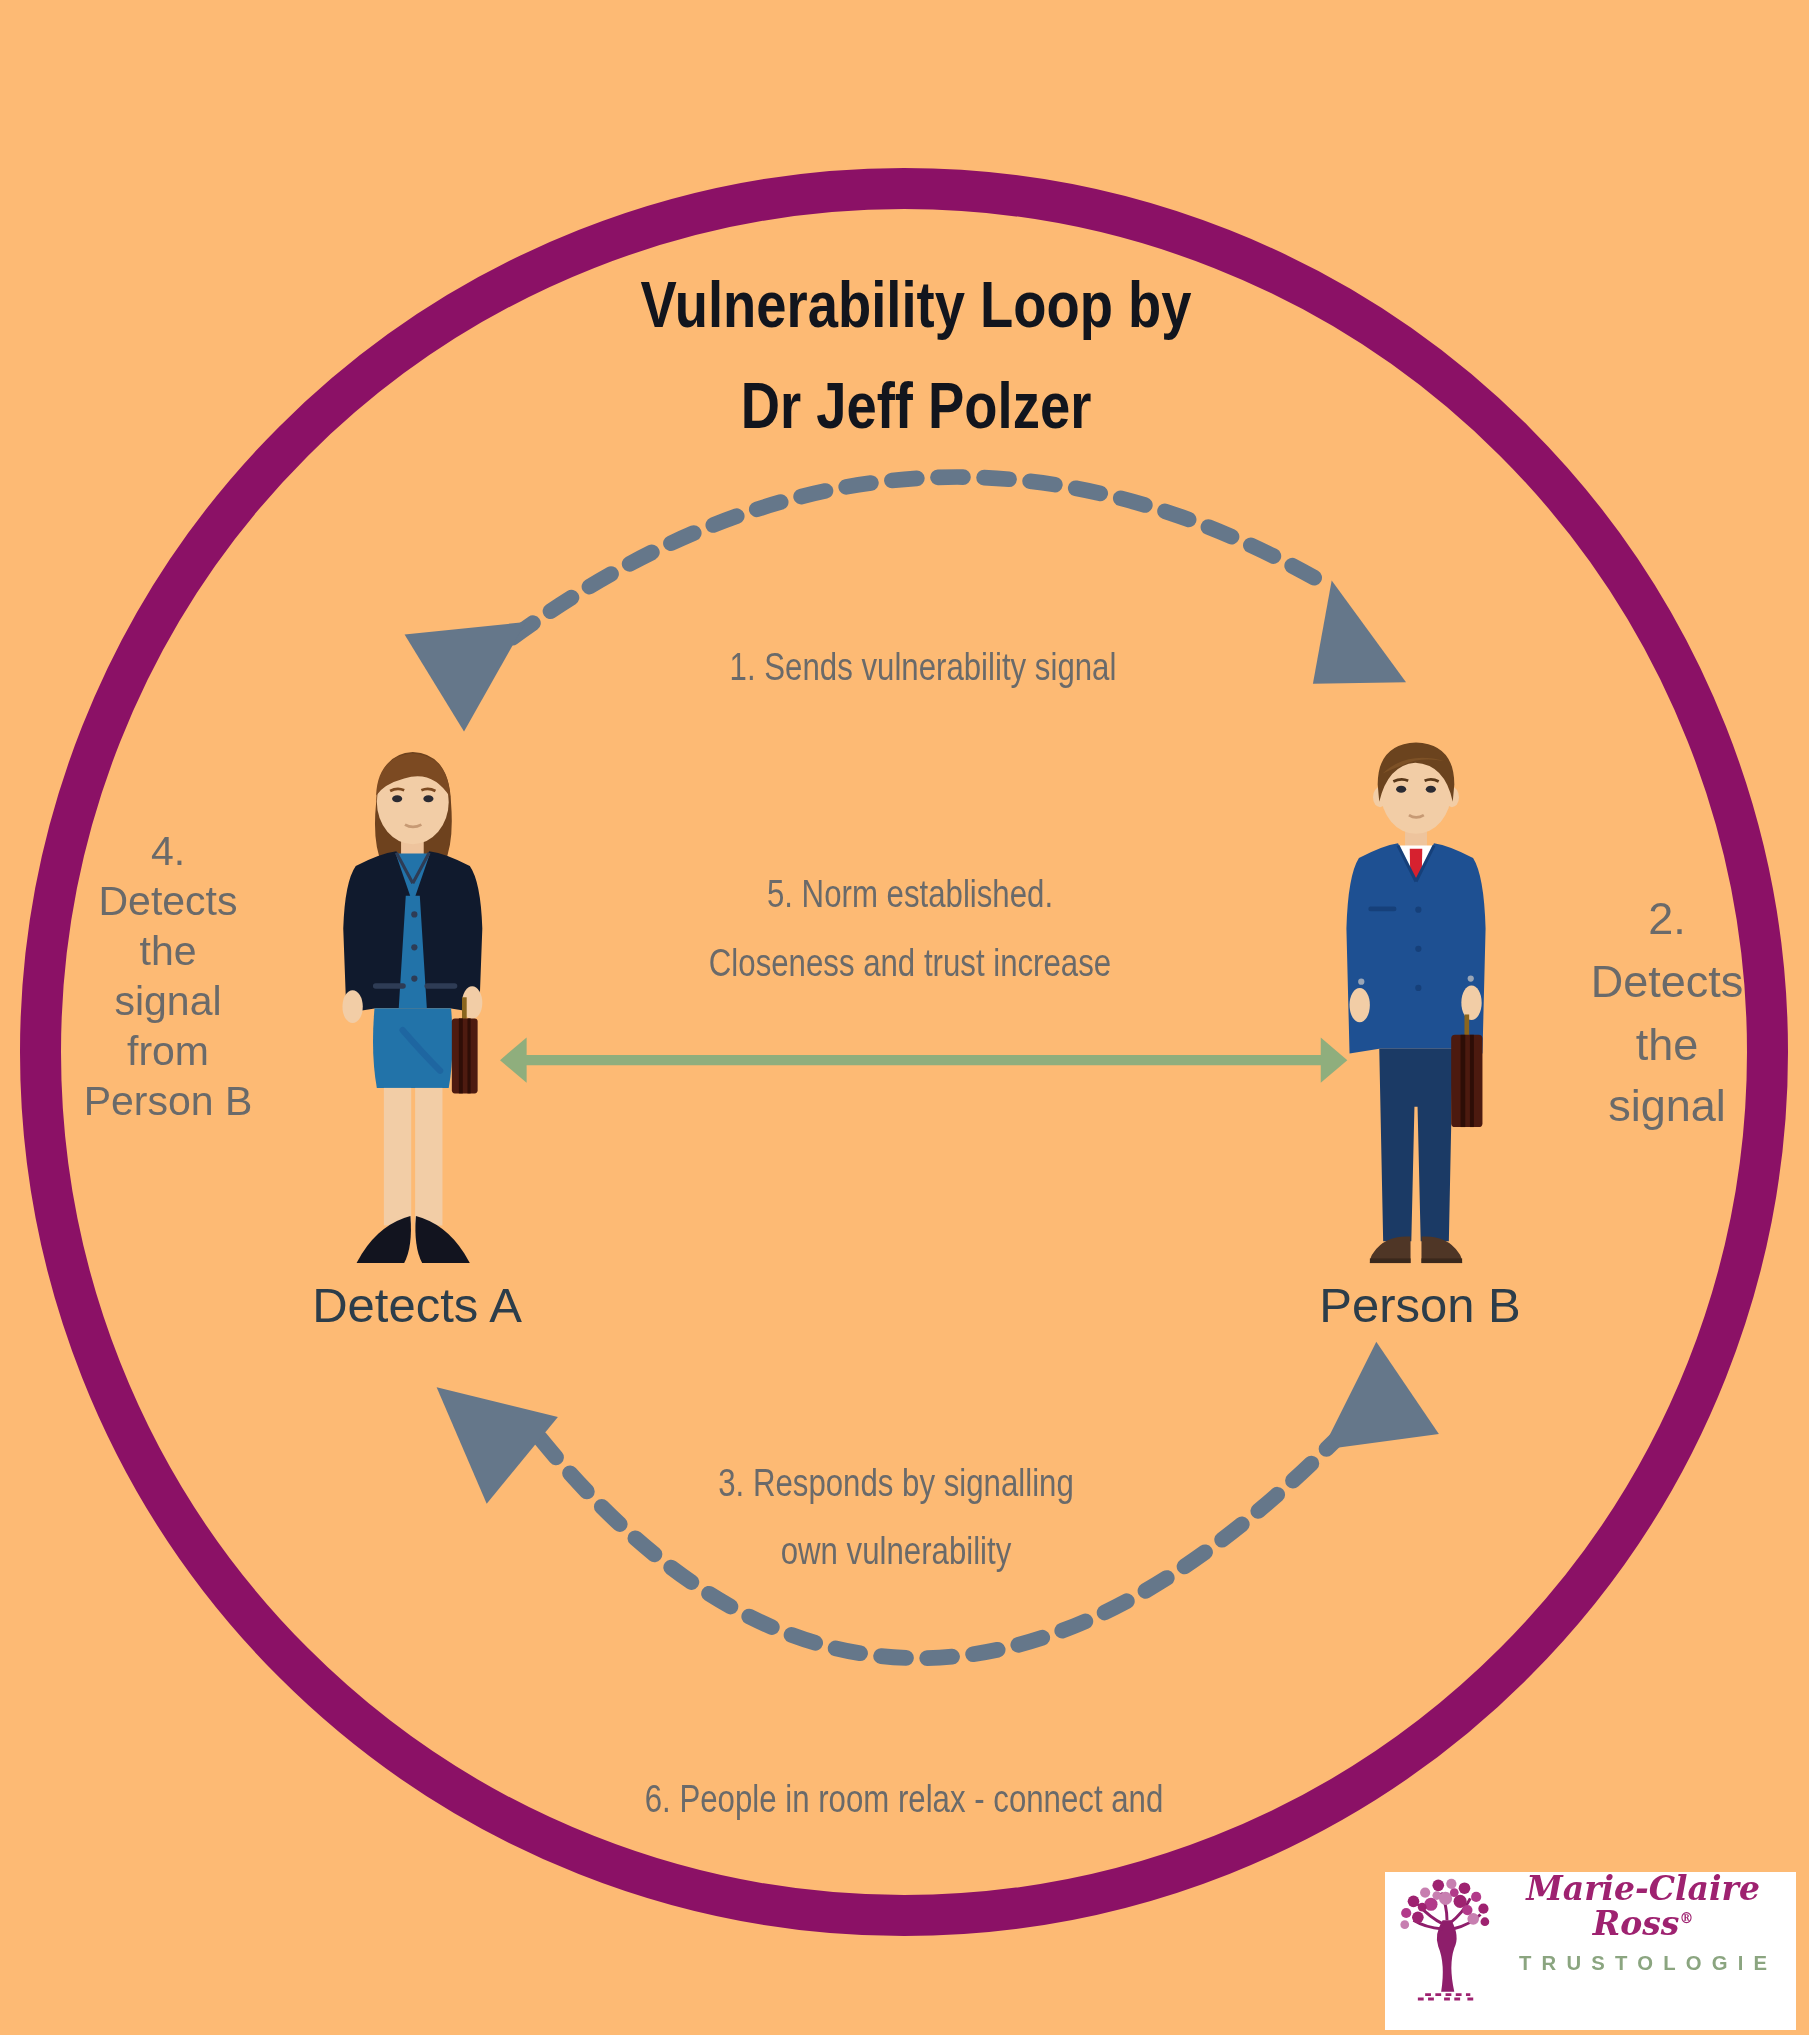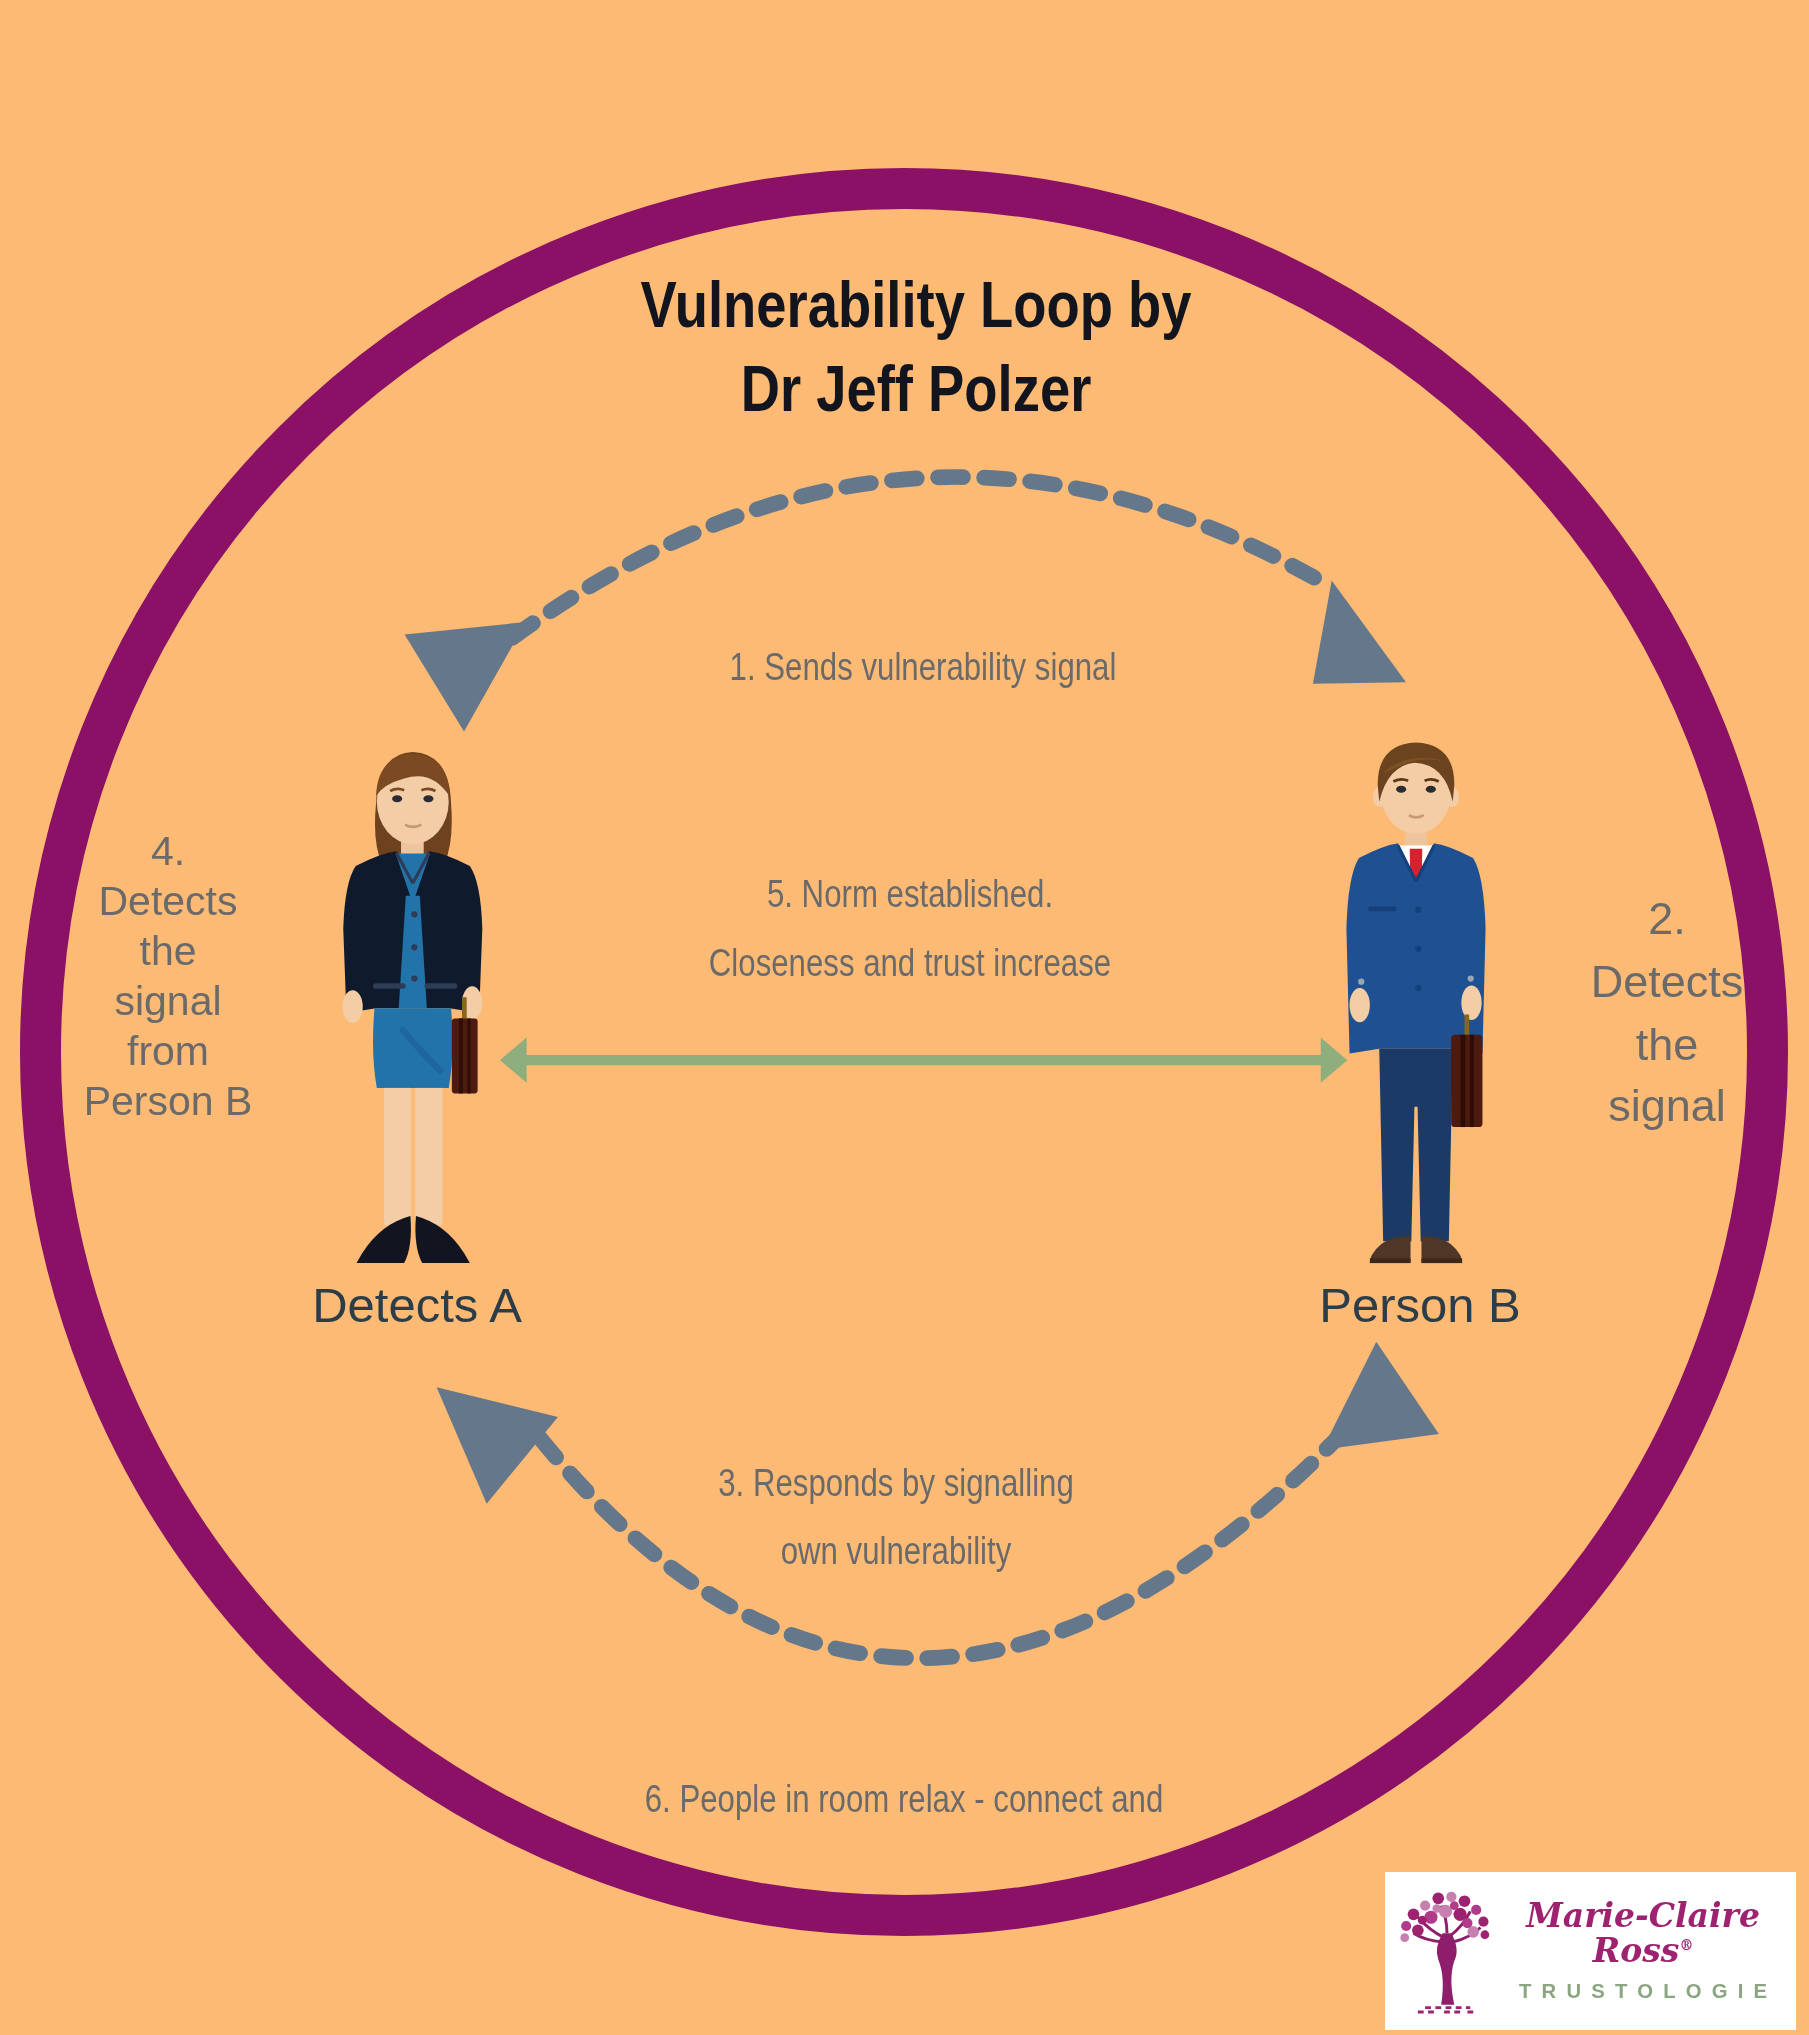--- a/index.html
+++ b/index.html
@@ -19,21 +19,21 @@
   }
   .cond{display:inline-block;transform:scaleX(0.8);transform-origin:center;}
   .condT{display:inline-block;transform:scaleX(0.85);transform-origin:center;}
   .title-line{font-size:64px;font-weight:700;color:#12151d;}
   .step-line{font-size:39px;}
   .sideL{font-size:41px;}
   .sideR{font-size:45px;}
   .plabel{font-size:49px;color:#2c3d4a;}
   .logo{
     position:absolute;left:1385px;top:1872px;width:411px;height:158px;
-    background:#ffffff;z-index:5;display:flex;align-items:center;
+    background:#ffffff;z-index:5;display:flex;align-items:flex-start;
   }
   .logo-tree{flex:0 0 auto;margin-left:11px;}
   .logo-text{flex:1 1 auto;text-align:center;padding-right:7.8px;}
   .logo-name{
     font-family:"DejaVu Serif",serif;font-style:italic;font-weight:700;
     font-size:33px;color:#9e2270;line-height:1.05;
   }
   .logo-reg{font-size:14px;vertical-align:super;color:#9e2270;}
   .logo-tagline{
     margin-top:11px;font-size:20.3px;font-weight:700;color:#8ba580;
@@ -58,21 +58,21 @@
     <polygon points="1759,1715 1839,1833 1690,1853" fill="#65778a"></polygon>
 
     <line x1="668" y1="1355" x2="1694" y2="1355" stroke="#8fae7d" stroke-width="13"></line>
     <polygon points="639,1355 673,1326 673,1384" fill="#8fae7d"></polygon>
     <polygon points="1722,1355 1688,1326 1688,1384" fill="#8fae7d"></polygon>
   </svg>
 
   <div class="line title-line" style="left:916px;top:305px;">
     <span class="condT">Vulnerability Loop by</span>
   </div>
-  <div class="line title-line" style="left:916px;top:389px;text-align:center;">
+  <div class="line title-line" style="left:916px;top:406px;text-align:center;">
     <span class="condT">Dr Jeff Polzer</span>
   </div>
 
   <div class="line step-line" style="left:923px;top:667px;">
     <span class="cond">1. Sends vulnerability signal</span>
   </div>
 
   <div class="line step-line" style="left:910px;top:894px;">
     <span class="cond">5. Norm established.</span>
   </div>

